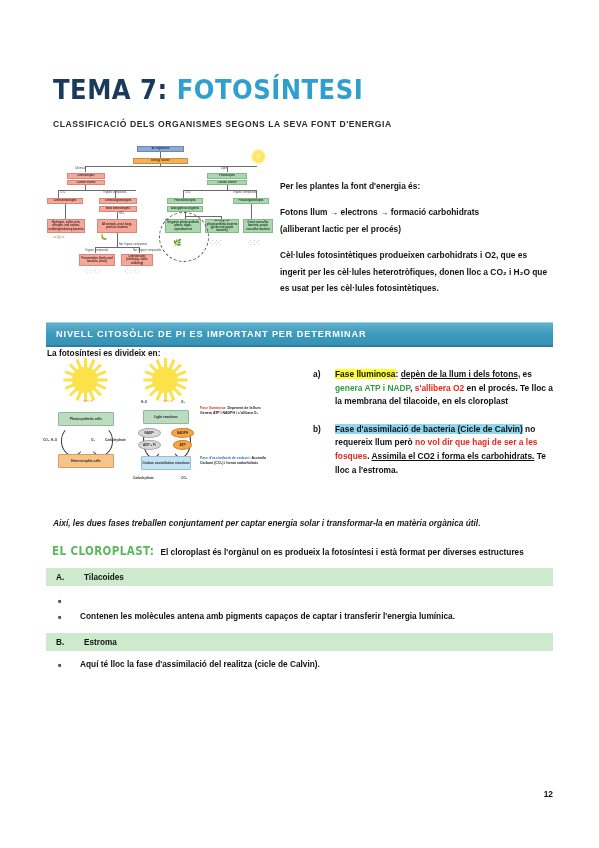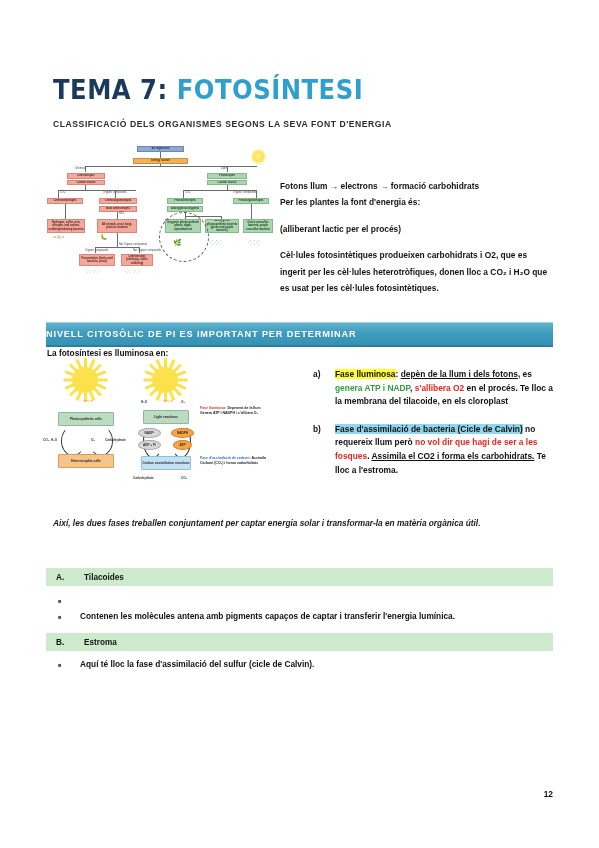--- a/index.html
+++ b/index.html
@@ -51,21 +51,21 @@
   .rtext p{margin:0 0 10px 0;}
   
   .banner{
     position:absolute;left:46px;top:322px;width:507px;height:22px;
     background:linear-gradient(to bottom,#62b2cc 0%,#3e9bbd 45%,#3793b6 100%);
     border-top:1px solid #9ed2e2;border-bottom:2px solid #2c7e9e;
     display:flex;align-items:center;
   }
   .banner span{
     color:#ffffff;font-size:9.2px;font-weight:bold;letter-spacing:0.85px;
-    padding-left:0;
+    padding-left:10px;
   }
   .lead{
     position:absolute;left:47px;top:348px;font-size:8.3px;font-weight:bold;color:#111;
   }
   
   .phdiag{position:absolute;left:45px;top:356px;width:262px;height:152px;}
   .sun{
     position:absolute;width:44px;height:44px;
   }
   .sun .core{
@@ -215,30 +215,30 @@
     <div class="cd-lbl" style="left:30px;top:103px;">Organic compounds</div>
     <div class="cd-lbl" style="left:78px;top:103px;">Not Organic compounds</div>
 
     <div class="cd-node cd-pink" style="left:24px;top:108px;width:36px;height:12px;">Fermentative (lactic acid bacteria, yeast)</div>
     <div class="cd-node cd-pink" style="left:66px;top:108px;width:32px;height:12px;">Chemotrophs (nitrifying, sulfur oxidizing)</div>
     <div class="cd-org" style="left:30px;top:122px;">⁘⁙⁘</div>
     <div class="cd-org" style="left:70px;top:122px;">⁘⁙⁘</div>
   </div>
 
   <div class="rtext">
+    <p>Per les plantes la font d'energia és:</p>
     <p style="margin-bottom:0;">Fotons llum → electrons  → formació carbohidrats</p>
-    <p>Per les plantes la font d'energia és:</p>
     <p>(alliberant lactic per el procés)</p>
     <p>Cèl·lules fotosintètiques produeixen carbohidrats i O2, que es ingerit per les cèl·lules heterotròfiques, donen lloc a CO₂ i H₂O que es usat per les cèl·lules fotosintètiques.</p>
   </div>
 
   <div class="banner">
     <span>NIVELL CITOSÒLIC DE PI ES IMPORTANT PER DETERMINAR</span>
   </div>
-  <div class="lead">La fotosíntesi es lluminosa en:</div>
+  <div class="lead">La fotosíntesi es divideix en:</div>
 
   <div class="phdiag">
 
     <div class="sun" style="left:18px;top:2px;">
       <div class="core"></div>
       <div class="ray" style="transform:rotate(0deg);"></div>
       <div class="ray" style="transform:rotate(22.5deg);"></div>
       <div class="ray" style="transform:rotate(45deg);"></div>
       <div class="ray" style="transform:rotate(67.5deg);"></div>
       <div class="ray" style="transform:rotate(90deg);"></div>
@@ -312,20 +312,23 @@
         <div class="abBody"><span class="hl-yellow">Fase lluminosa</span><span>: </span><span class="u">depèn de la llum i dels fotons</span><span>, es </span><span class="c-green">genera ATP i NADP</span><span>, </span><span class="c-red">s'allibera O2</span><span> en el procés. Te lloc a la membrana del tilacoide, en els cloroplast</span></div>
       </div>
       <div class="abItem">
         <div class="abMark">b)</div>
         <div class="abBody"><span class="hl-cyan">Fase d'assimilació de bacteria (Cicle de Calvin)</span><span> no requereix llum però </span><span class="c-red">no vol dir que hagi de ser a les fosques</span><span>. </span><span class="u">Assimila el CO2 i forma els carbohidrats.</span><span>  Te lloc a l'estroma.</span></div>
       </div>
     </div>
 
   <div class="italicline">Així, les dues fases treballen conjuntament per captar energia solar i transformar-la en matèria orgànica útil.</div>
 
+  <div class="cloro">
+    <span class="hd">EL CLOROPLAST:</span><span class="bd">El cloroplast és l'orgànul on es produeix la fotosíntesi i està format per diverses estructures</span>
+  </div>
 
   <div class="gsec" style="top:568px;">
     <span class="ltr">A.</span>
     <span class="nm">Tilacoides</span>
   </div>
   <div class="bullets" style="top:594px;">
     <div class="bl">
         <span class="dot">■</span>
       </div>
     <div class="bl">
@@ -334,19 +337,19 @@
       </div>
   </div>
 
   <div class="gsec" style="top:633px;">
     <span class="ltr">B.</span>
     <span class="nm">Estroma</span>
   </div>
   <div class="bullets" style="top:658px;">
     <div class="bl">
         <span class="dot">■</span>
-        <span>Aquí té lloc la fase d'assimilació del sulfur (cicle de Calvin).</span>
+        <span>Aquí té lloc la fase d'assimilació del realitza (cicle de Calvin).</span>
       </div>
   </div>
 
   <div class="pgnum">12</div>
 
 </div>
 
 </body></html>

